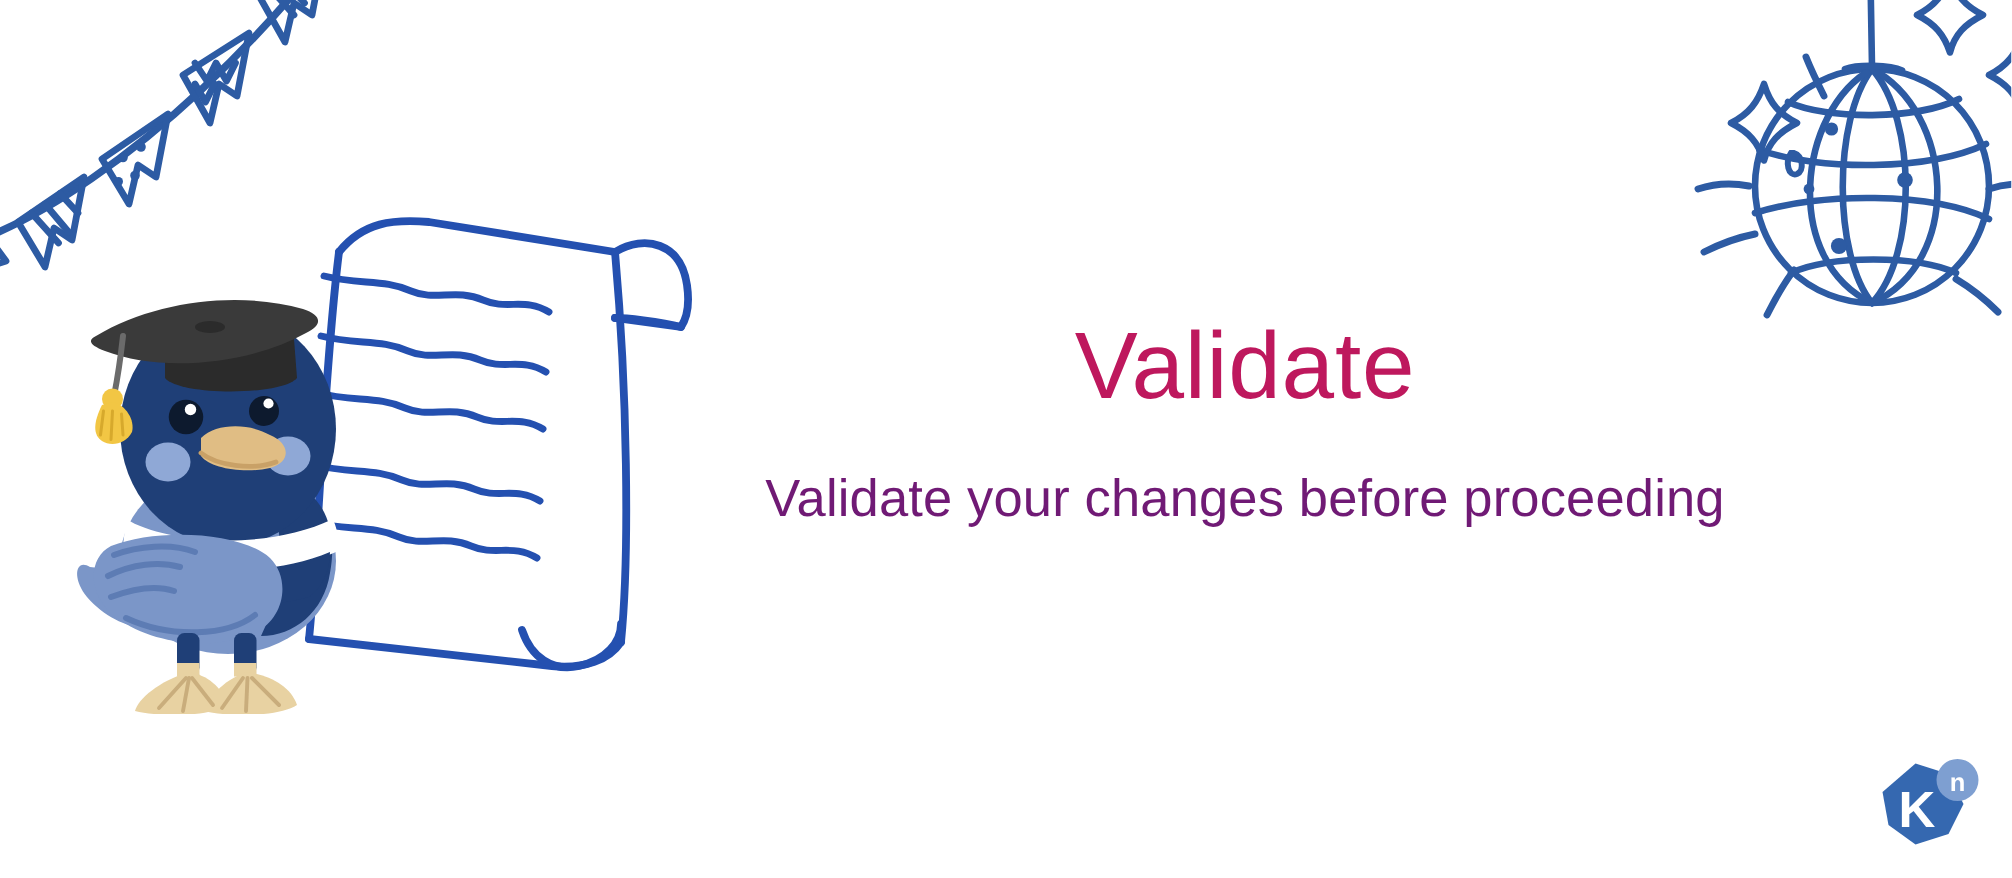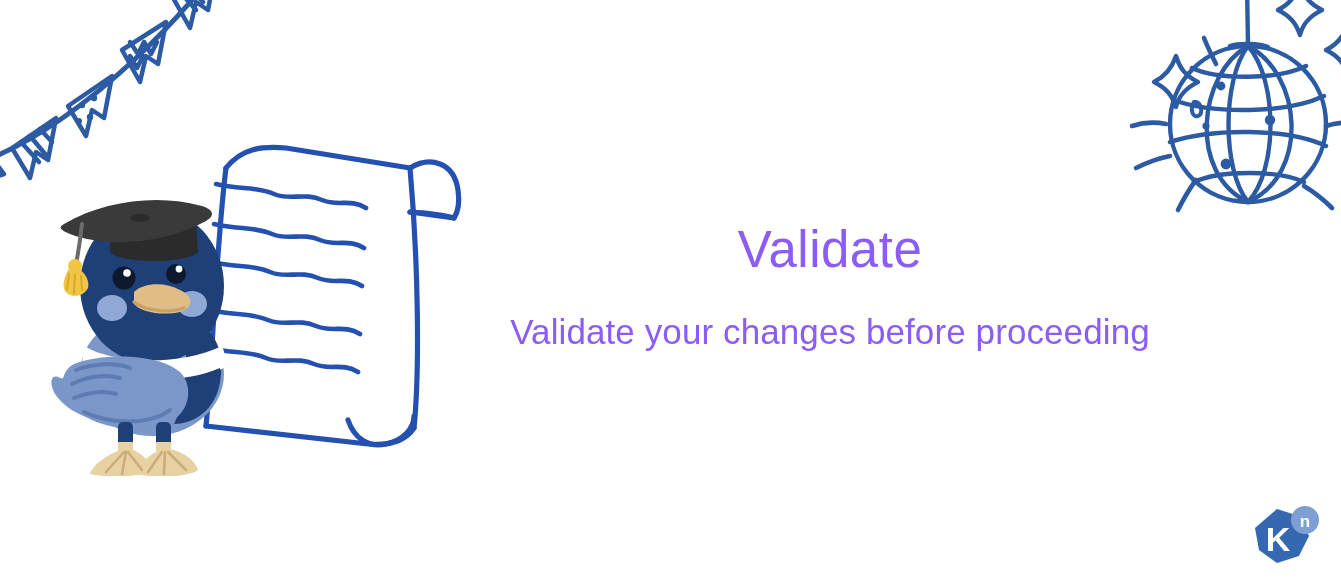--- a/index.html
+++ b/index.html
@@ -52,34 +52,34 @@
   
   #text-block {
     position: absolute;
     left: 460px;
     top: 206px;
     width: 740px;
     text-align: center;
   }
   #page-title {
     font-family: "Liberation Sans", sans-serif;
-    font-size: 51px;
+    font-size: 63px;
     font-weight: 400;
     line-height: 1.08;
-    color: #8b5cf6;
+    color: #be185d;
     letter-spacing: 0.5px;
-    margin: 16px;
+    margin: 4px;
     white-space: nowrap;
   }
   #page-subtitle {
     font-family: "Liberation Sans", sans-serif;
     font-size: 35px;
     font-weight: 400;
     line-height: 1.2;
-    color: #8b5cf6;
+    color: #701a75;
     letter-spacing: 0.1px;
     margin: 34px 0 0 0;
     white-space: nowrap;
   }
 
   
   #brand-logo {
     position: absolute;
     left: 1247px;
     top: 503px;

